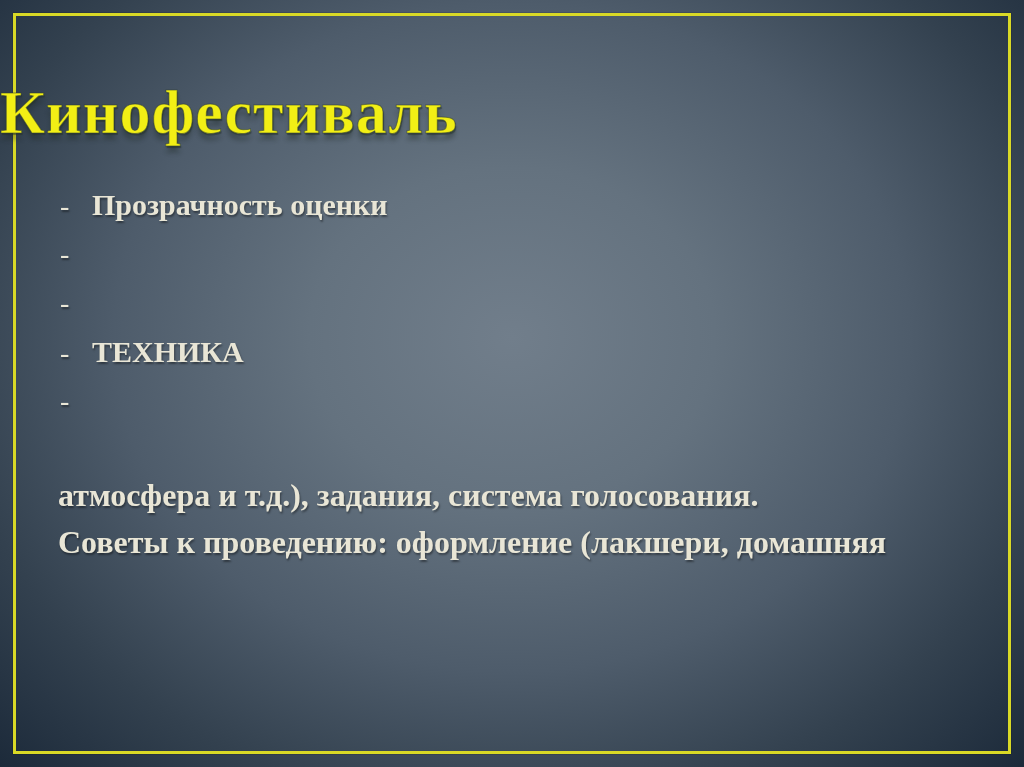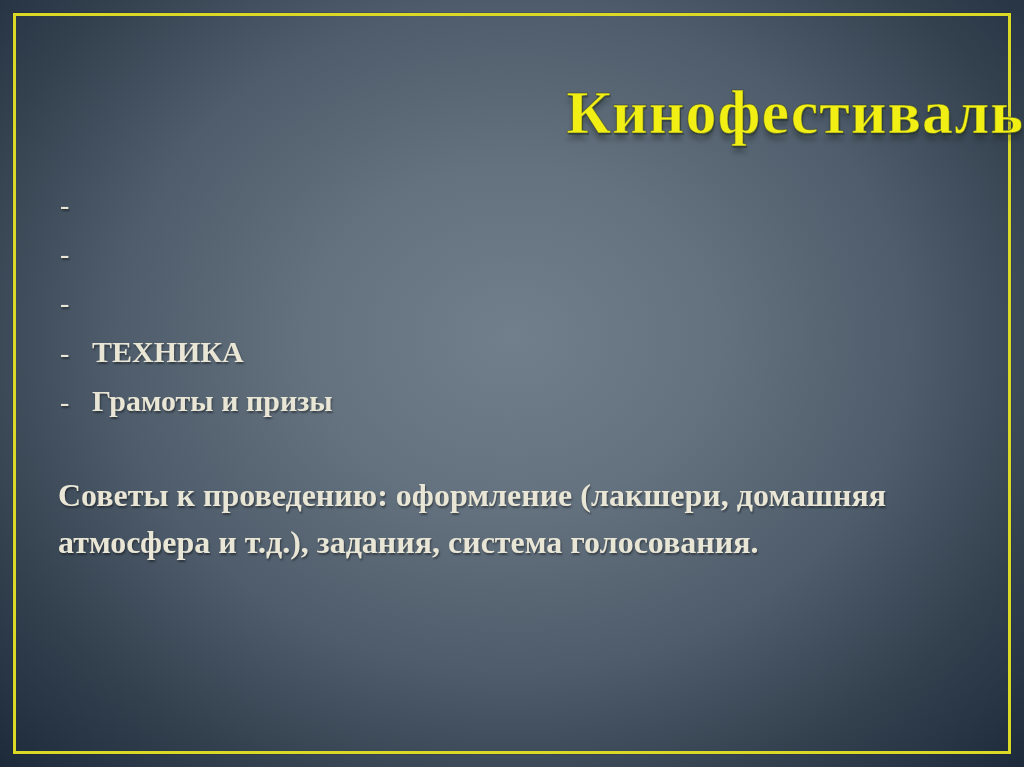--- a/index.html
+++ b/index.html
@@ -25,21 +25,21 @@
     top: 13px; left: 13px; right: 13px; bottom: 13px;
     border: 3px solid #d9d926;
     box-shadow: 0 0 1px rgba(0,0,0,0.6);
     pointer-events: none;
   }
   .title {
     position: absolute;
     top: 74px;
     left: 0;
     width: 100%;
-    text-align: right;
+    text-align: left;
     font-size: 62px;
     line-height: 76px;
     font-weight: bold;
     letter-spacing: 1px;
     color: #f2ef15;
     -webkit-text-stroke: 1px rgba(48, 62, 50, 0.55);
     text-shadow: 1px 2px 1px rgba(35, 48, 42, 0.55),
                  0 7px 4px rgba(25, 35, 30, 0.30);
   }
   .bullets {
@@ -86,34 +86,34 @@
 <body>
 
 <div class="slide">
   <div class="border-line"></div>
 
   <div class="title">Кинофестиваль</div>
 
   <div class="bullets">
     <div class="bullet-row">
       <span class="bullet-dash">-</span>
+      <span class="bullet-label">Прозрачность оценки</span>
     </div>
     <div class="bullet-row">
       <span class="bullet-dash">-</span>
     </div>
     <div class="bullet-row">
       <span class="bullet-dash">-</span>
     </div>
     <div class="bullet-row">
       <span class="bullet-dash">-</span>
       <span class="bullet-label">ТЕХНИКА</span>
     </div>
     <div class="bullet-row">
       <span class="bullet-dash">-</span>
-      <span class="bullet-label">Грамоты и призы</span>
     </div>
   </div>
 
   <div class="paragraph">
+    <div class="paragraph-line">атмосфера и т.д.), задания, система голосования.</div>
     <div class="paragraph-line">Советы к проведению: оформление (лакшери, домашняя</div>
-    <div class="paragraph-line">атмосфера и т.д.), задания, система голосования.</div>
   </div>
 </div>
 
 </body></html>

